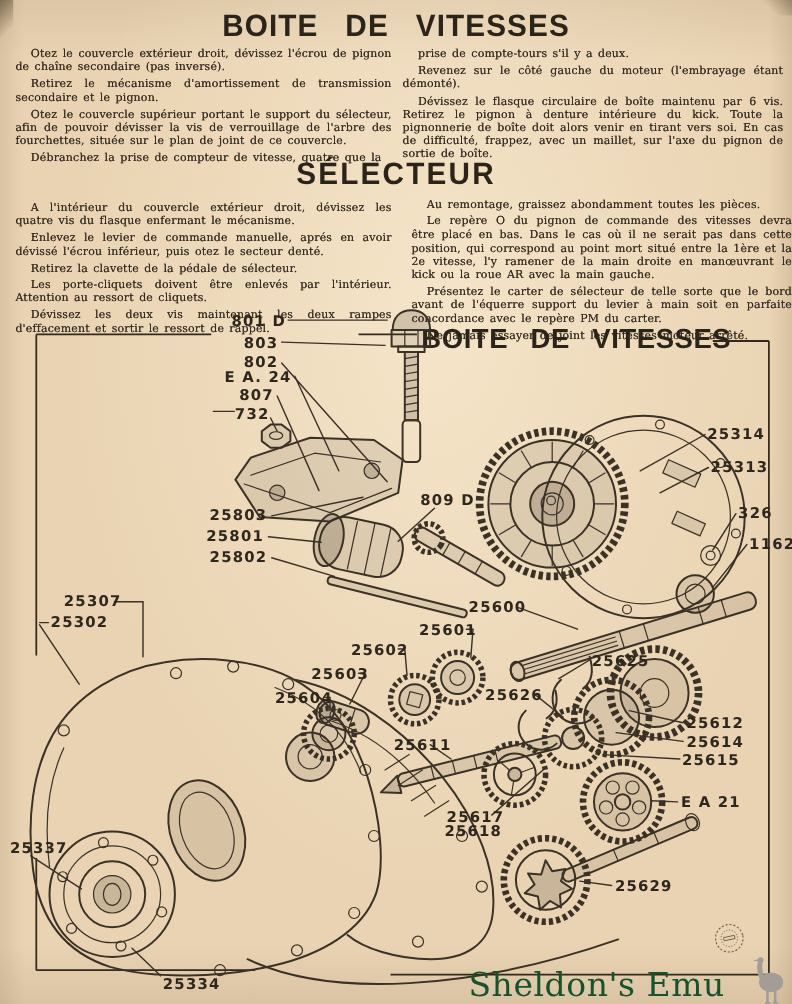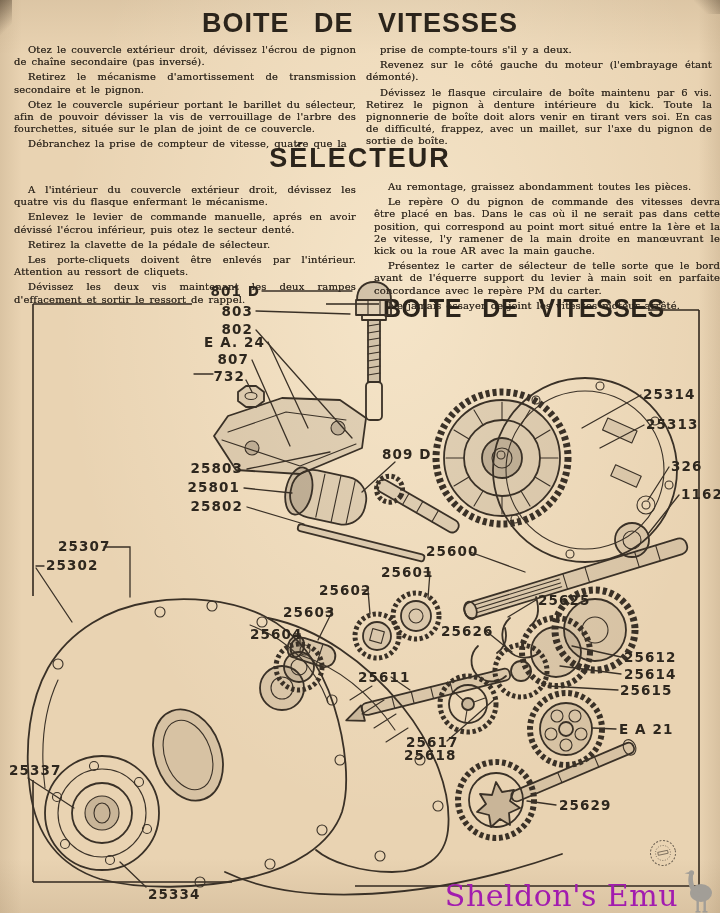--- a/index.html
+++ b/index.html
@@ -43,37 +43,37 @@
   .thin{stroke-width:1.1;}
   .leader{stroke:#3a3127;stroke-width:1.3;fill:none;stroke-linecap:round;}
   .frame{stroke:#32291f;stroke-width:1.6;fill:none;}
   .teeth{fill:none;stroke:#3a3127;}
   .wash{fill:rgba(58,47,35,0.10);}
   .wash2{fill:rgba(58,47,35,0.18);}
   .plabel{font-family:"DejaVu Sans",sans-serif;font-weight:bold;font-size:13.5px;
     letter-spacing:1.1px;fill:#2e2categ71e;fill:#2e271e;}
   #watermark{
     position:absolute;right:4px;bottom:0px;display:flex;align-items:flex-end;
-    font-family:"DejaVu Serif",serif;font-size:30px;color:#a21caf;
+    font-family:"DejaVu Serif",serif;font-size:30px;color:#14532d;gap:19px;
   }
   #watermark .wm-text{line-height:1;padding-bottom:2px;letter-spacing:0.5px;}
   #stamp{position:absolute;left:646px;top:836px;opacity:0.8;transform:rotate(-12deg);}
 </style>
 </head>
 <body>
 
 <div class="corner-mark-tl"></div>
 <div class="corner-mark-tr"></div>
 
 <div id="page-title" class="heading">BOITE  DE  VITESSES</div>
 
 <div id="sec1-left" class="col">
   <p>Otez le couvercle extérieur droit, dévissez l'écrou de pignon de chaîne secondaire (pas inversé).</p>
   <p>Retirez le mécanisme d'amortissement de transmission secondaire et le pignon.</p>
-  <p>Otez le couvercle supérieur portant le barillet du sélecteur, afin de pouvoir dévisser la vis de verrouillage de l'arbre des fourchettes, située sur le plan de joint de ce couvercle.</p>
+  <p>Otez le couvercle supérieur portant le support du sélecteur, afin de pouvoir dévisser la vis de verrouillage de l'arbre des fourchettes, située sur le plan de joint de ce couvercle.</p>
   <p>Débranchez la prise de compteur de vitesse, quatre que la</p>
 </div>
 <div id="sec1-right" class="col">
   <p>prise de compte-tours s'il y a deux.</p>
   <p>Revenez sur le côté gauche du moteur (l'embrayage étant démonté).</p>
   <p>Dévissez le flasque circulaire de boîte maintenu par 6 vis. Retirez le pignon à denture intérieure du kick. Toute la pignonnerie de boîte doit alors venir en tirant vers soi. En cas de difficulté, frappez, avec un maillet, sur l'axe du pignon de sortie de boîte.</p>
 </div>
 
 <div id="selector-heading" class="heading">SÉLECTEUR</div>
 

